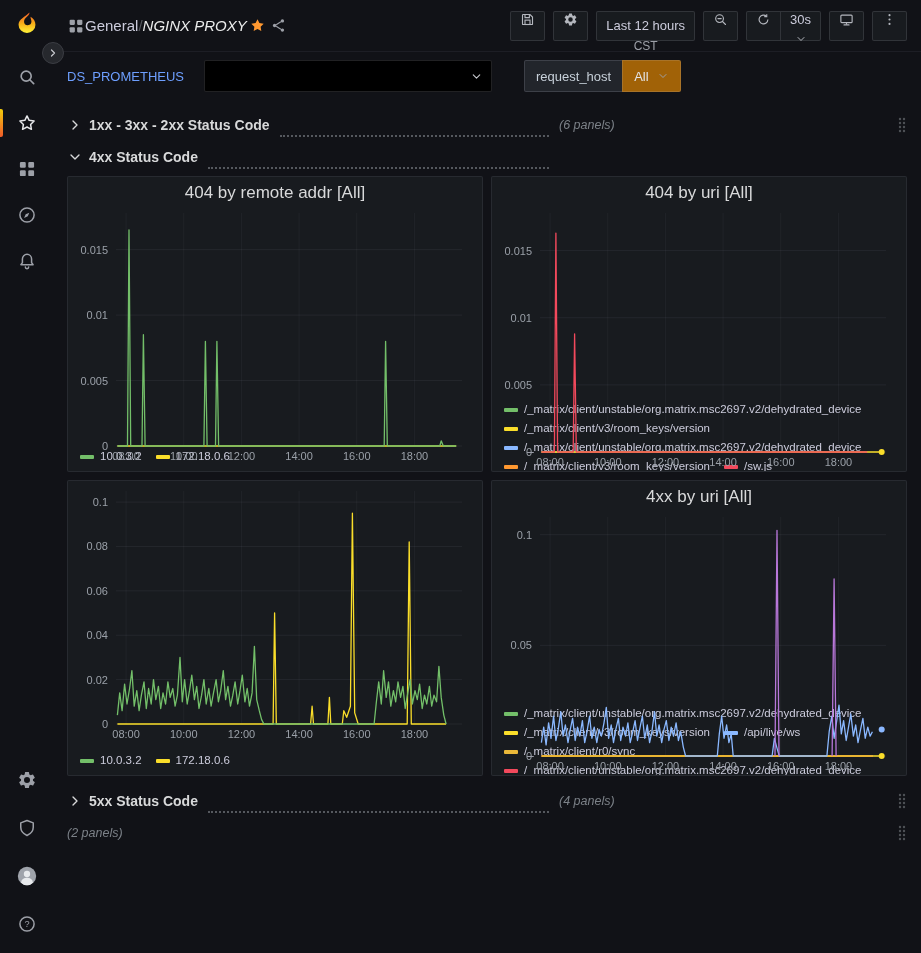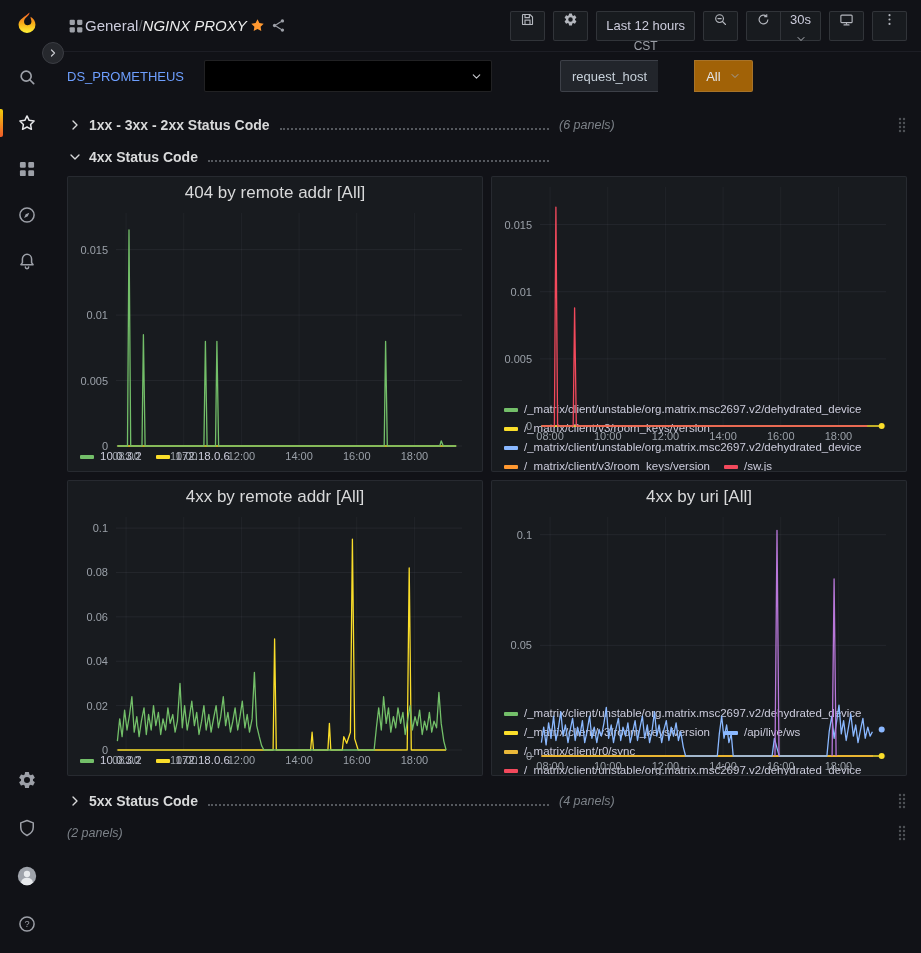--- a/index.html
+++ b/index.html
@@ -53,29 +53,29 @@
 
   
   .subnav { flex:none; display:flex; align-items:center; gap:20px; padding:8px 14px 10px; }
   .ds-label { font-size:13px; font-weight:500; color:#6e9fff; cursor:pointer; }
   .black-select { width:288px; height:32px; background:#000; border:1px solid rgba(204,204,220,0.16);
                   border-radius:2px; display:flex; align-items:center; justify-content:flex-end;
                   padding:0 8px; color:#c7c9ce; cursor:pointer; }
   .black-select svg { width:13px; height:13px; }
   .var-group { display:flex; margin-left:12px; }
   .var-chip { height:32px; display:flex; align-items:center; gap:8px; padding:0 11px;
-              border:1px solid rgba(204,204,220,0.16); font-size:13px; color:#c7d0d9; cursor:pointer;margin-left:36px; }
+              border:1px solid rgba(204,204,220,0.16); font-size:13px; color:#c7d0d9; cursor:pointer; }
   .var-chip.label { background:#22252b; border-radius:2px 0 0 2px; border-right:none; }
   .var-chip.value { background:#a16207; border-radius:0 2px 2px 0; color:#e3e4e8; }
   .var-chip svg { width:12px; height:12px; color:#9da0a8; }
 
   
   .dash { flex:1; padding:6px 14px 0; overflow:hidden; }
   .row-head { display:flex; align-items:center; height:30px; margin:2px 0; }
-  .row-left { display:flex; align-items:center; width:492px; min-width:0; }
+  .row-left { display:flex; width:492px; min-width:0; }
   .row-chev { width:16px; height:16px; color:#d8d9da; margin-right:6px; flex:none; cursor:pointer; }
   .row-chev svg { width:16px; height:16px; }
   .row-title { font-size:14px; font-weight:700; color:#d8d9da; white-space:nowrap; cursor:pointer; }
   .dots { flex:1; margin:0 10px; border-bottom:2px dotted #55585e; transform:translateY(4px); }
   .panel-count { font-style:italic; font-size:12.5px; color:#7b8087; white-space:nowrap; }
   .row-handle { margin-left:auto; color:#4e5157; cursor:grab; display:flex; }
   .row-handle svg { width:10px; height:16px; }
 
   .panel-grid { display:grid; grid-template-columns:1fr 1fr; gap:8px; margin:4px 0 10px; }
   .panel { background:#181b1f; border:1px solid rgba(204,204,220,0.09); border-radius:2px;
@@ -370,20 +370,23 @@
                 <span class="legend-mark" style="background: rgb(115, 191, 105);"></span>
                 <span>10.0.3.2</span>
               </span>
               <span class="legend-item">
                 <span class="legend-mark" style="background: rgb(250, 222, 42);"></span>
                 <span>172.18.0.6</span>
               </span>
             </div>
         </section>
         <section class="panel">
+          <header class="panel-header">
+              <span>404 by uri [All]</span>
+            </header>
           <div class="chart-host">
               <svg width="402" height="264">
                 <line x1="54.091666666666654" x2="54.091666666666654" y1="8" y2="247" stroke="rgba(204,204,220,0.05)"></line>
                 <text x="54.091666666666654" y="261" text-anchor="middle" fill="#9aa0a8" font-size="11">08:00</text>
                 <line x1="111.75833333333333" x2="111.75833333333333" y1="8" y2="247" stroke="rgba(204,204,220,0.05)"></line>
                 <text x="111.75833333333333" y="261" text-anchor="middle" fill="#9aa0a8" font-size="11">10:00</text>
                 <line x1="169.425" x2="169.425" y1="8" y2="247" stroke="rgba(204,204,220,0.05)"></line>
                 <text x="169.425" y="261" text-anchor="middle" fill="#9aa0a8" font-size="11">12:00</text>
                 <line x1="227.09166666666667" x2="227.09166666666667" y1="8" y2="247" stroke="rgba(204,204,220,0.05)"></line>
                 <text x="227.09166666666667" y="261" text-anchor="middle" fill="#9aa0a8" font-size="11">14:00</text>
@@ -422,23 +425,20 @@
                 <span class="legend-mark" style="background: rgb(255, 152, 48);"></span>
                 <span>/_matrix/client/v3/room_keys/version</span>
               </span>
               <span class="legend-item">
                 <span class="legend-mark" style="background: rgb(242, 73, 92);"></span>
                 <span>/sw.js</span>
               </span>
             </div>
         </section>
         <section class="panel">
-          <header class="panel-header">
-              <span>4xx by remote addr [All]</span>
-            </header>
           <div class="chart-host">
               <svg width="402" height="258">
                 <line x1="54.091666666666654" x2="54.091666666666654" y1="8" y2="241" stroke="rgba(204,204,220,0.05)"></line>
                 <text x="54.091666666666654" y="255" text-anchor="middle" fill="#9aa0a8" font-size="11">08:00</text>
                 <line x1="111.75833333333333" x2="111.75833333333333" y1="8" y2="241" stroke="rgba(204,204,220,0.05)"></line>
                 <text x="111.75833333333333" y="255" text-anchor="middle" fill="#9aa0a8" font-size="11">10:00</text>
                 <line x1="169.425" x2="169.425" y1="8" y2="241" stroke="rgba(204,204,220,0.05)"></line>
                 <text x="169.425" y="255" text-anchor="middle" fill="#9aa0a8" font-size="11">12:00</text>
                 <line x1="227.09166666666667" x2="227.09166666666667" y1="8" y2="241" stroke="rgba(204,204,220,0.05)"></line>
                 <text x="227.09166666666667" y="255" text-anchor="middle" fill="#9aa0a8" font-size="11">14:00</text>

